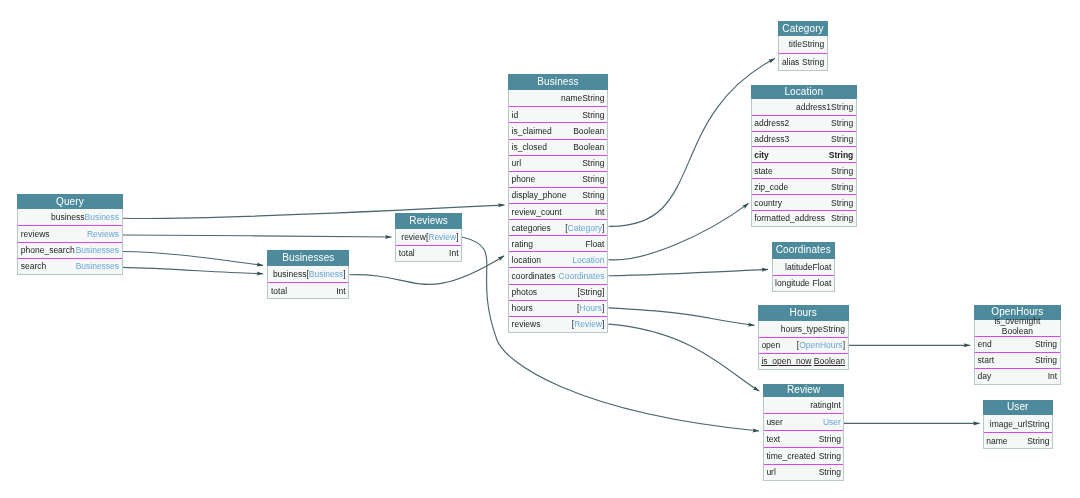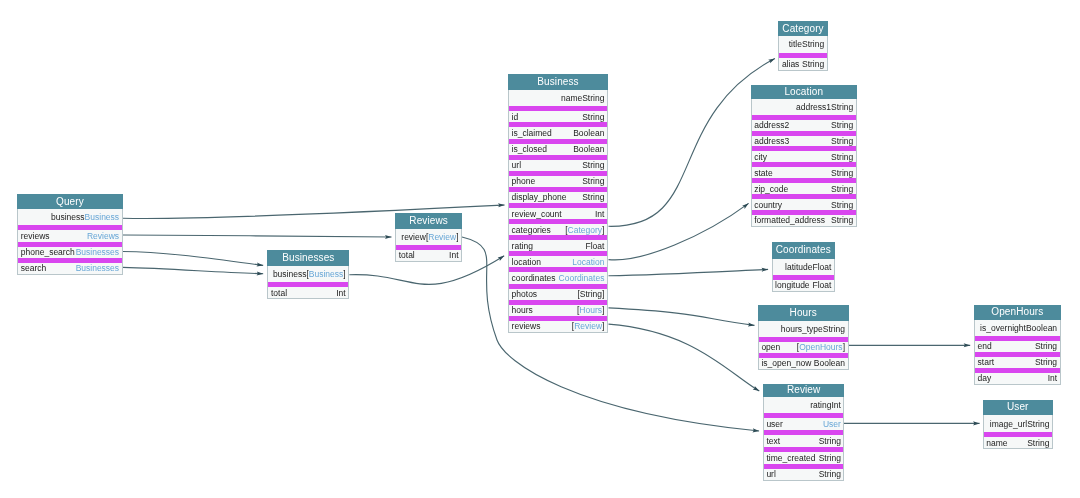--- a/index.html
+++ b/index.html
@@ -7,21 +7,21 @@
   body{width:1080px;height:498px;overflow:hidden;font-family:"Liberation Sans",sans-serif;
        -webkit-font-smoothing:antialiased;}
   #canvas{position:relative;width:1080px;height:498px;background:#ffffff;}
   svg#edges{position:absolute;left:0;top:0;width:1080px;height:498px;overflow:visible;}
   .entity{position:absolute;box-sizing:border-box;background:#5eead4;}
   .ebody{box-sizing:border-box;border:1px solid #b9c6ca;border-top:none;background:#f6f8f8;}
   .ehead{box-sizing:border-box;background:#4d8b9c;color:#ffffff;text-align:center;
          font-size:10px;line-height:1;display:flex;align-items:center;justify-content:center;
          letter-spacing:0.1px;}
   .erow{box-sizing:border-box;display:flex;align-items:center;justify-content:space-between;
-        padding:0 2.6px 0 2.6px;font-size:8.5px;color:#2b2b2b;border-top:5px solid #d946ef;
+        padding:0 2.6px 0 2.6px;font-size:8.5px;color:#2b2b2b;border-top:1px solid #d946ef;
         background:#f6f8f8;white-space:nowrap;}
   .erow:first-of-type{border-top:none;justify-content:flex-end;}
   .fname{color:#222222;}
   .ftype{color:#222222;}
   .ftype .lnk,.ftype.lnk{color:#67a6d6;}
   .brk{color:#222222;}
 </style>
 </head>
 <body>
 
@@ -180,21 +180,21 @@
             <span class="ftype">String</span>
           </div>
           <div class="erow" style="height: 15.91px;">
             <span class="fname">address2</span>
             <span class="ftype">String</span>
           </div>
           <div class="erow" style="height: 15.91px;">
             <span class="fname">address3</span>
             <span class="ftype">String</span>
           </div>
-          <div class="erow" style="height: 15.91px;">
+          <div class="erow" style="height: 15.91px; font-weight: bold;">
             <span class="fname">city</span>
             <span class="ftype">String</span>
           </div>
           <div class="erow" style="height: 15.91px;">
             <span class="fname">state</span>
             <span class="ftype">String</span>
           </div>
           <div class="erow" style="height: 15.91px;">
             <span class="fname">zip_code</span>
             <span class="ftype">String</span>
@@ -226,21 +226,21 @@
         <div class="ehead" style="height: 15.8px;">Hours</div>
         <div class="ebody" style="height: 48.91px;">
           <div class="erow" style="height: 15.97px;">
             <span class="fname">hours_type</span>
             <span class="ftype">String</span>
           </div>
           <div class="erow" style="height: 15.97px;">
             <span class="fname">open</span>
             <span class="ftype"><span class="brk">[</span><span class="lnk">OpenHours</span><span class="brk">]</span></span>
           </div>
-          <div class="erow" style="height: 15.97px;">
+          <div class="erow" style="height: 15.97px; text-decoration: underline;">
             <span class="fname">is_open_now</span>
             <span class="ftype">Boolean</span>
           </div>
         </div>
       </div>
       <div class="entity" style="left: 762.8px; top: 384px; width: 81.7px; height: 97.4px;">
         <div class="ehead" style="height: 12.7px;">Review</div>
         <div class="ebody" style="height: 84.7px;">
           <div class="erow" style="height: 16.74px;">
             <span class="fname">rating</span>
@@ -260,21 +260,21 @@
           </div>
           <div class="erow" style="height: 16.74px;">
             <span class="fname">url</span>
             <span class="ftype">String</span>
           </div>
         </div>
       </div>
       <div class="entity" style="left: 974px; top: 305px; width: 86.7px; height: 80.02px;">
         <div class="ehead" style="height: 14.9px;">OpenHours</div>
         <div class="ebody" style="height: 65.12px;">
-          <div class="erow" style="height: 16.03px;">
+          <div class="erow" style="height: 16.03px; flex-direction: column;">
             <span class="fname">is_overnight</span>
             <span class="ftype">Boolean</span>
           </div>
           <div class="erow" style="height: 16.03px;">
             <span class="fname">end</span>
             <span class="ftype">String</span>
           </div>
           <div class="erow" style="height: 16.03px; gap: 12px;">
             <span class="fname">start</span>
             <span class="ftype">String</span>

